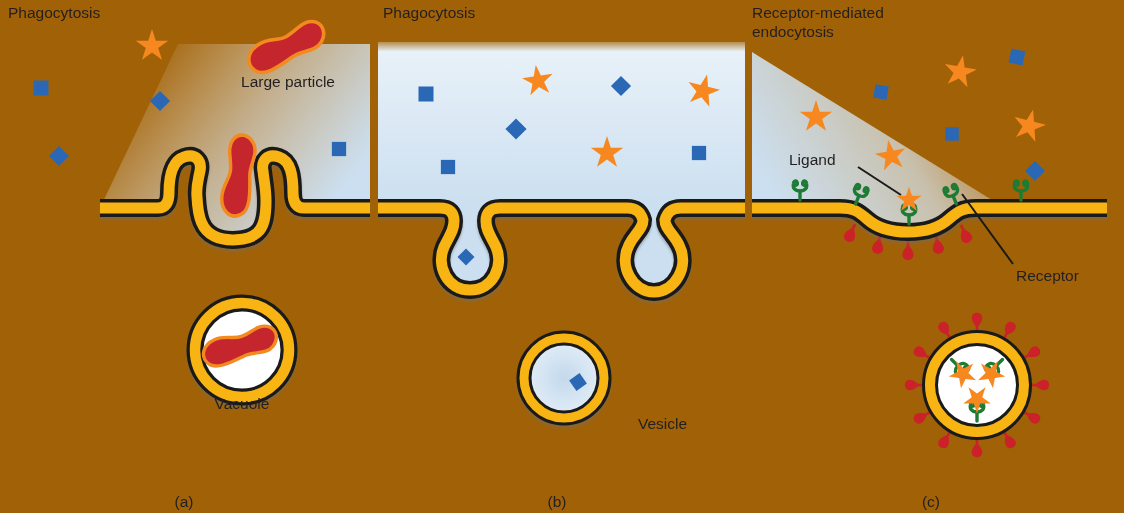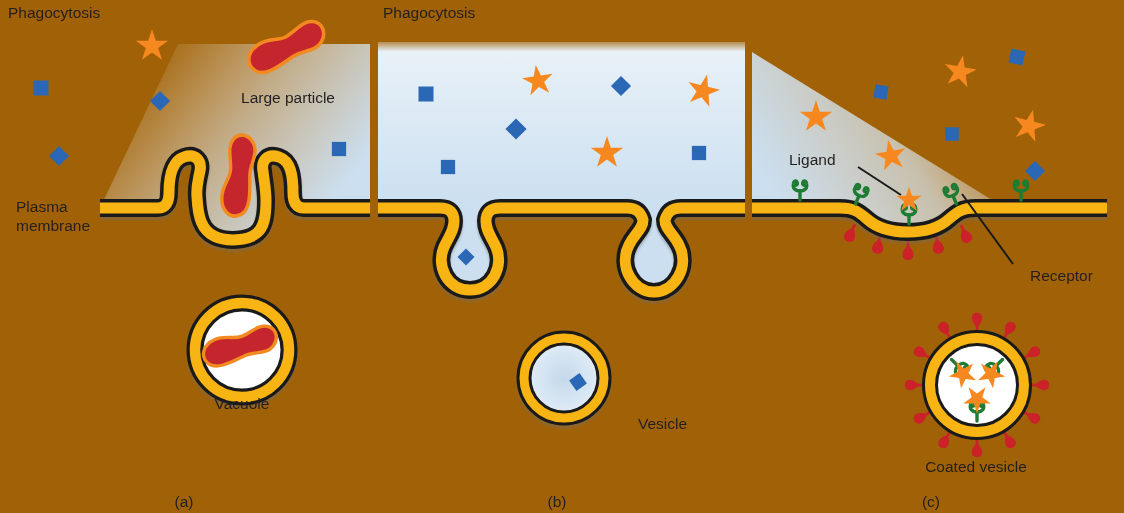--- a/index.html
+++ b/index.html
@@ -179,25 +179,24 @@
           <use href="#square" class="p-square" transform="translate(952,134) rotate(0) scale(0.9)"></use>
           <use href="#star" class="p-star" transform="translate(891,156) rotate(-10) scale(0.95)"></use>
           <use href="#diamond" class="p-diamond" transform="translate(1035,171) rotate(0) scale(0.95)"></use>
           <use href="#star" class="p-star" transform="translate(909,200) rotate(0) scale(0.78)"></use>
         </g>
   </g>
 </svg>
 
   <div class="lbl" style="left:8px;top:3px;">Phagocytosis</div>
   <div class="lbl" style="left:383px;top:3px;">Phagocytosis</div>
-
-  <div class="lbl center" style="left:228px;top:88px;width:120px;">Large particle</div>
-  <div class="lbl" style="left:16px;top:197px;width:85px;">Plasma membrane</div>
+  <div class="lbl" style="left:752px;top:3px;width:175px;">Receptor-mediated endocytosis</div>
+
+  <div class="lbl center" style="left:228px;top:72px;width:120px;">Large particle</div>
   <div class="lbl center" style="left:192px;top:394px;width:100px;">Vacuole</div>
   <div class="lbl" style="left:638px;top:414px;">Vesicle</div>
   <div class="lbl" style="left:789px;top:150px;text-align:right;">Ligand</div>
-  <div class="lbl" style="left:1016px;top:266px;margin-left:14px;">Receptor</div>
-  <div class="lbl center" style="left:906px;top:457px;width:140px;">Coated vesicle</div>
+  <div class="lbl" style="left:1016px;top:266px;">Receptor</div>
 
   <div class="lbl center" style="left:169px;top:492px;width:30px;">(a)</div>
   <div class="lbl center" style="left:542px;top:492px;width:30px;">(b)</div>
   <div class="lbl center" style="left:916px;top:492px;width:30px;">(c)</div>
 </div>
 
 </body></html>

